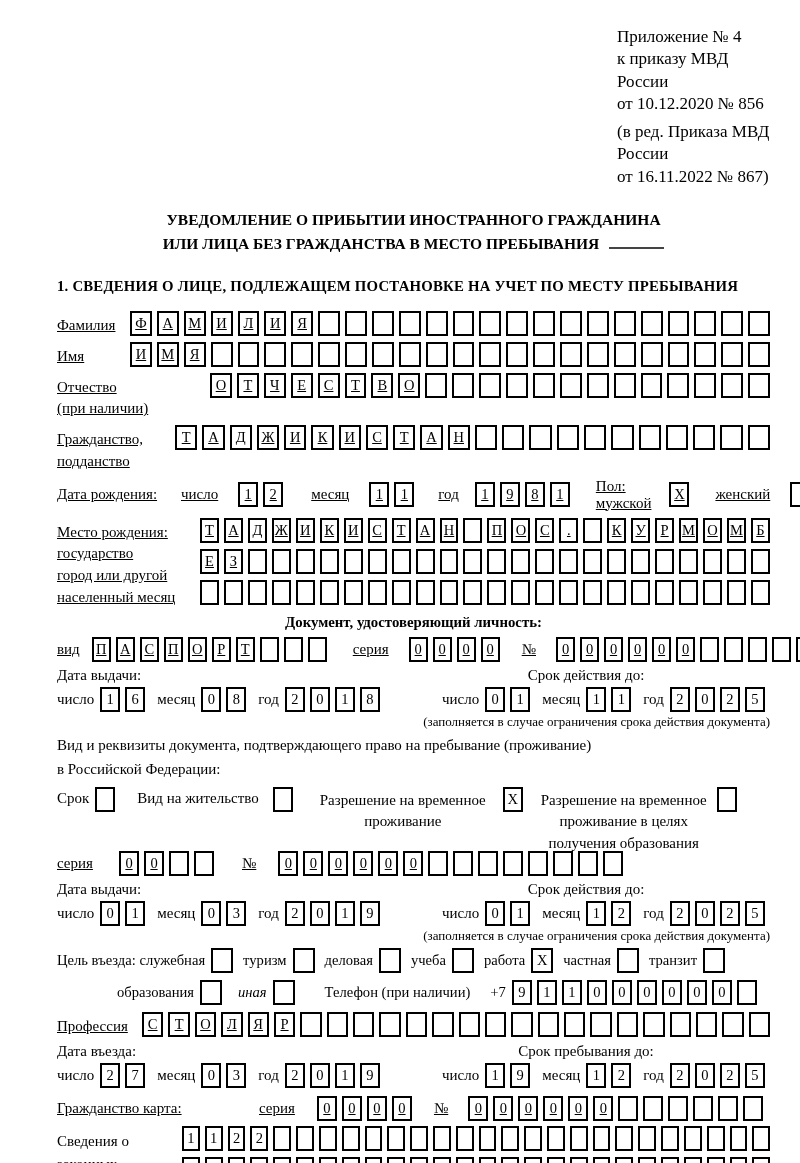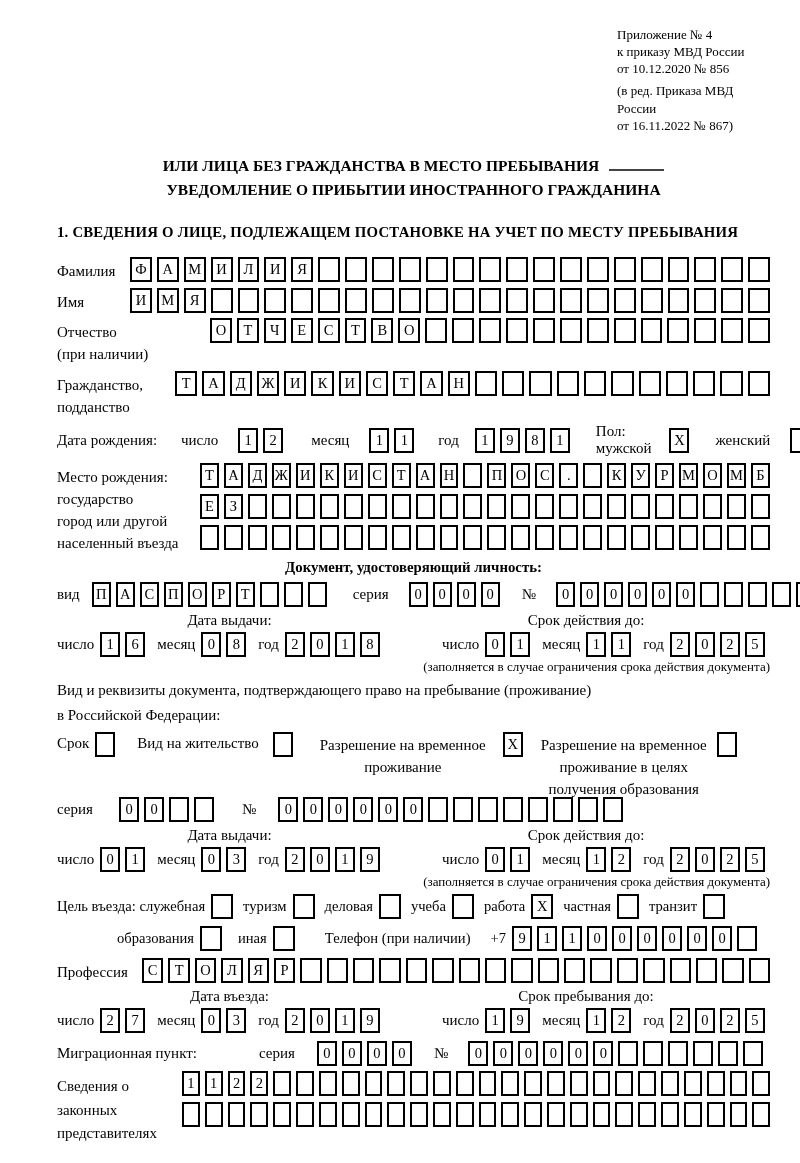--- a/index.html
+++ b/index.html
@@ -7,30 +7,30 @@
   body {
     height: 1163px;
     overflow: hidden;
     font-family: "Liberation Serif", "DejaVu Serif", serif;
     color: #000;
     font-size: 15px;
   }
   .page { padding: 26px 30px 0 57px; }
 
   
-  .hdr { margin-left: 560px; font-size: 13px; line-height: 1.32; }
+  .hdr { margin-left: 560px; font-size: 17px; line-height: 1.32; }
   .hdr .gap { height: 5px; }
   .forma { text-align: right; padding-right: 6px; font-weight: bold; margin-top: 24px; font-size: 15px; }
 
   .title { text-align: center; font-weight: bold; font-size: 15.5px; margin-top: 20px; line-height: 1.55; }
   .blankline { display: inline-block; width: 55px; border-bottom: 2px solid #444; height: 14px; margin-left: 10px; }
 
   .sec-heading { font-weight: bold; font-size: 14.8px; margin-top: 22px; margin-bottom: 16px; letter-spacing: .2px; }
 
-  .frow { display: flex; align-items: flex-start; margin-bottom: 5px; }
+  .frow { display: flex; align-items: flex-start; margin-bottom: 5px; text-decoration: underline; }
   .frow.center { align-items: center; gap: 12px; }
   .lbl { flex: none; padding-top: 4px; line-height: 1.45; }
   .lbl-inline { padding-top: 0; }
 
   .boxes { display: flex; gap: 5px; flex: 1 1 auto; min-width: 0; }
   .boxes .cell {
     flex: 1 1 0; height: 25px; border: 2px solid #000;
     display: flex; align-items: center; justify-content: center;
     font-size: 14.5px; background: #fff; min-width: 0;
   }
@@ -41,21 +41,21 @@
 
   .w73  { width: 73px; }
   .w118 { width: 118px; }
   .w143 { width: 143px; }
   .w153 { width: 153px; }
   .stack { flex: 1 1 auto; min-width: 0; }
 
   .doc-heading { text-align: center; font-weight: bold; font-size: 14.8px; margin: 2px 0 6px 0; }
 
   .dates-hdr { display: flex; margin-top: 2px; }
-  .dates-hdr .dh-left { width: 345px; text-align: center; }
+  .dates-hdr .dh-left { width: 345px; }
   .dates-hdr .dh-right { flex: 1; text-align: center; }
   .dates-row { display: flex; align-items: center; margin-top: 3px; }
   .dategrp { display: flex; align-items: center; }
   .dategrp .dlbl { margin-right: 6px; }
   .dategrp .dlbl.mid { margin-left: 12px; }
   .dates-row .left { width: 345px; }
   .note { text-align: right; font-size: 13px; margin-top: 2px; margin-bottom: 4px; }
 
   .plain { line-height: 1.5; margin-bottom: 2px; }
 
@@ -83,22 +83,22 @@
   <div class="hdr">
     <div>Приложение № 4</div>
     <div>к приказу МВД России</div>
     <div>от 10.12.2020 № 856</div>
     <div class="gap"></div>
     <div>(в ред. Приказа МВД России</div>
     <div>от 16.11.2022 № 867)</div>
   </div>
 
   <div class="title">
+    <div>УВЕДОМЛЕНИЕ О ПРИБЫТИИ ИНОСТРАННОГО ГРАЖДАНИНА</div>
     <div><span>ИЛИ ЛИЦА БЕЗ ГРАЖДАНСТВА В МЕСТО ПРЕБЫВАНИЯ</span><span class="blankline"></span></div>
-    <div>УВЕДОМЛЕНИЕ О ПРИБЫТИИ ИНОСТРАННОГО ГРАЖДАНИНА</div>
   </div>
 
   <div class="sec-heading">1. СВЕДЕНИЯ О ЛИЦЕ, ПОДЛЕЖАЩЕМ ПОСТАНОВКЕ НА УЧЕТ ПО МЕСТУ ПРЕБЫВАНИЯ</div>
 
   <div class="frow">
     <div class="lbl w73">Фамилия</div>
     <div class="boxes">
         <div class="cell">Ф</div>
         <div class="cell">А</div>
         <div class="cell">М</div>
@@ -244,21 +244,21 @@
     <div class="boxes fixed">
         <div class="cell"></div>
       </div>
   </div>
 
   <div class="frow" style="margin-top:6px;">
     <div class="lbl w143">
       <div>Место рождения:</div>
       <div>государство</div>
       <div>город или другой</div>
-      <div>населенный въезда</div>
+      <div>населенный месяц</div>
     </div>
     <div class="stack">
       <div class="boxes mb6">
           <div class="cell">Т</div>
           <div class="cell">А</div>
           <div class="cell">Д</div>
           <div class="cell">Ж</div>
           <div class="cell">И</div>
           <div class="cell">К</div>
           <div class="cell">И</div>
@@ -543,21 +543,21 @@
     <div class="cb">X</div>
     <span class="plbl">частная</span>
     <div class="cb"></div>
     <span class="plbl">транзит</span>
     <div class="cb"></div>
   </div>
 
   <div class="purpose-row indent60">
     <span class="plbl">образования</span>
     <div class="cb"></div>
-    <span class="plbl" style="margin-left:6px;">иная</span>
+    <span class="plbl" style="margin-left:6px;font-style:italic;">иная</span>
     <div class="cb"></div>
     <span class="plbl" style="margin-left:20px;">Телефон (при наличии)</span>
     <span class="plbl" style="margin-left:14px;">+7</span>
     <div class="boxes fixed">
         <div class="cell">9</div>
         <div class="cell">1</div>
         <div class="cell">1</div>
         <div class="cell">0</div>
         <div class="cell">0</div>
         <div class="cell">0</div>
@@ -637,21 +637,21 @@
       <div class="boxes fixed">
           <div class="cell">2</div>
           <div class="cell">0</div>
           <div class="cell">2</div>
           <div class="cell">5</div>
         </div>
     </div>
   </div>
 
   <div class="frow center">
-    <span style="width:160px;">Миграционная пункт:</span>
+    <span style="width:160px;">Гражданство карта:</span>
     <span style="margin-left:30px; margin-right:10px;">серия</span>
     <div class="boxes fixed">
         <div class="cell">0</div>
         <div class="cell">0</div>
         <div class="cell">0</div>
         <div class="cell">0</div>
       </div>
     <span style="margin-left:10px; margin-right:8px;">№</span>
     <div class="boxes fixed">
         <div class="cell">0</div>

